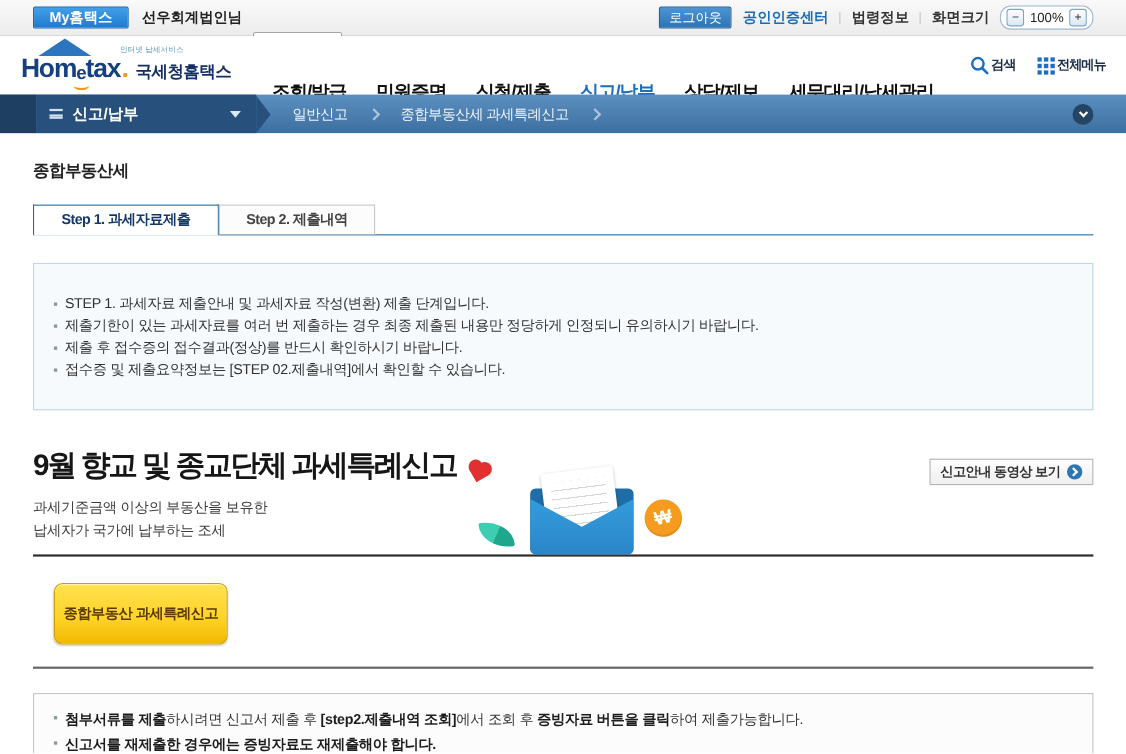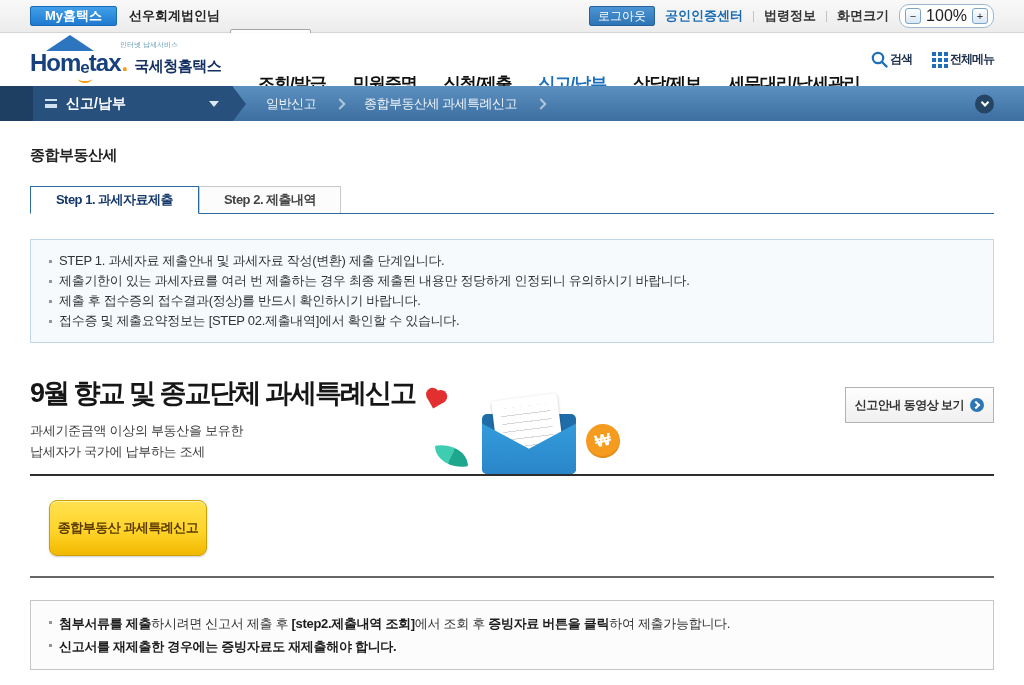--- a/index.html
+++ b/index.html
@@ -19,24 +19,24 @@
   .topbar-right { margin-left:auto; display:flex; align-items:center; gap:10px;padding-left:48px; }
   .btn-logout { height:20px; padding:0 8px; background:linear-gradient(#4c94d4,#2c74b4); border:1px solid #25629a;
             border-radius:2px; color:#fff; font-size:12px; cursor:pointer; }
   .link-cert { color:#1a6bb5; font-size:13px; font-weight:bold; text-decoration:none; cursor:pointer; }
   .link-plain { color:#333; font-size:13px; font-weight:bold; text-decoration:none; cursor:pointer; }
   .tsep { width:1px; height:11px; background:#c3c3c3; }
   .zoom-ctl { display:flex; align-items:center; gap:5px; border:1px solid #9db8cf; border-radius:10px;
             background:#fff; padding:2px 5px; }
   .zoom-btn { width:16px; height:16px; border:1px solid #7aa5c8; border-radius:3px;
             background:linear-gradient(#fff,#d9e7f4); font-size:11px; line-height:13px; color:#333; cursor:pointer; }
-  .zoom-val { font-size:16px; color:#222; }
-
-  
-  .header { height:53px; background:#fff; display:flex; align-items:center; padding:0 30px; position:relative;text-align:right; }
+  .zoom-val { font-size:12px; color:#222; }
+
+  
+  .header { height:53px; background:#fff; display:flex; align-items:center; padding:0 19px; position:relative;text-align:right; }
   .logo { position:relative; width:212px; height:44px; cursor:pointer; flex:none; }
   .logo-roof { position:absolute; left:16px; top:-3px; width:0; height:0;
             border-left:24px solid transparent; border-right:24px solid transparent;
             border-bottom:16px solid #2e75c0; }
   .logo-tagline { position:absolute; left:90px; top:2px; font-size:7px; color:#5f9ab3; letter-spacing:0; white-space:nowrap; }
   .logo-word { position:absolute; left:0; top:11px; display:flex; align-items:baseline;
             font-weight:bold; color:#16417e; letter-spacing:-1px; }
   .logo-p1 { font-size:24px; } .logo-p3 { font-size:24px; }
   .logo-e { font-size:17px; position:relative; top:2px; }
   .logo-e::after { content:''; position:absolute; left:-2px; bottom:-5px; width:14px; height:6px;
@@ -75,36 +75,36 @@
 
   
   .content { padding:0 30px; position:relative; }
   .page-title { margin-top:25px; font-size:15px; font-weight:bold; color:#222; letter-spacing:-0.5px; }
   .tabs { margin-top:21px; display:flex; border-bottom:1px solid #2a6a9f; height:28px; align-items:flex-end; }
   .tab { height:27px; display:flex; align-items:center; justify-content:center; font-size:13px; font-weight:bold;
             cursor:pointer; letter-spacing:-0.5px; }
   .tab.active { width:169px; background:#fff; border:1px solid #2a6a9f; border-bottom:1px solid #fff;
             color:#15386b; margin-bottom:-1px; height:28px; }
   .tab.inactive { width:142px; background:#fcfcfc; border:1px solid #c9c9c9; border-bottom:none; color:#444; }
-  .guide-box { margin-top:25px; border:1px solid #bfd7e8; background:#f6fafd; padding:11px 16px; }
+  .guide-box { margin-top:25px; border:1px solid #bfd7e8; background:#f6fafd; padding:26px 16px; }
   .guide-box ul, .attach-box ul { list-style:none; }
   .note-li { font-size:13px; color:#333; line-height:20px; padding-left:12px; position:relative; letter-spacing:-0.3px; }
   .note-li::before { content:''; position:absolute; left:2px; top:9px; width:3px; height:3px; background:#8a96a2; }
   .attach-box .note-li { line-height:23px; }
 
   
   .hero { margin-top:34px; position:relative; border-bottom:2px solid #2e2e2e; height:99px; }
   .hero-heading-row { display:flex; align-items:flex-start; }
   .hero-title { font-size:27px; font-weight:bold; color:#161616; letter-spacing:-2px; line-height:32px; }
   .heart { width:13px; height:13px; background:#e23030; transform:rotate(60deg); position:relative;
             margin-left:14px; margin-top:16px; flex:none; }
   .heart::before { content:''; position:absolute; width:13px; height:13px; border-radius:50%; background:#e23030; left:-6.5px; }
   .heart::after  { content:''; position:absolute; width:13px; height:13px; border-radius:50%; background:#e23030; top:-6.5px; }
   .hero-sub { margin-top:11px; font-size:13px; color:#3c3c3c; line-height:21px; letter-spacing:-0.3px; }
-  .video-btn { position:absolute; right:0; top:10px; height:36px; display:flex; align-items:center; gap:6px;
+  .video-btn { position:absolute; right:0; top:10px; height:24px; display:flex; align-items:center; gap:6px;
             padding:0 9px; background:linear-gradient(#fefefe,#efefef); border:1px solid #b3b3b3;
             font-size:12px; font-weight:bold; color:#333; cursor:pointer; letter-spacing:-0.5px; }
   .vplay { width:14px; height:14px; border-radius:50%; background:#2e77b4; position:relative; }
   .vplay::after { content:''; position:absolute; left:3px; top:4px; width:4px; height:4px;
             border-top:2px solid #fff; border-right:2px solid #fff; transform:rotate(45deg); }
 
   .illus { position:absolute; left:372px; bottom:0; width:222px; height:80px; pointer-events:none; }
   .leaf { position:absolute; left:34px; bottom:6px; width:31px; height:24px;
             background:linear-gradient(120deg,#3ecdb0 50%,#1fa78d 50%); border-radius:2px 100% 2px 100%;
             transform:rotate(-6deg); }

